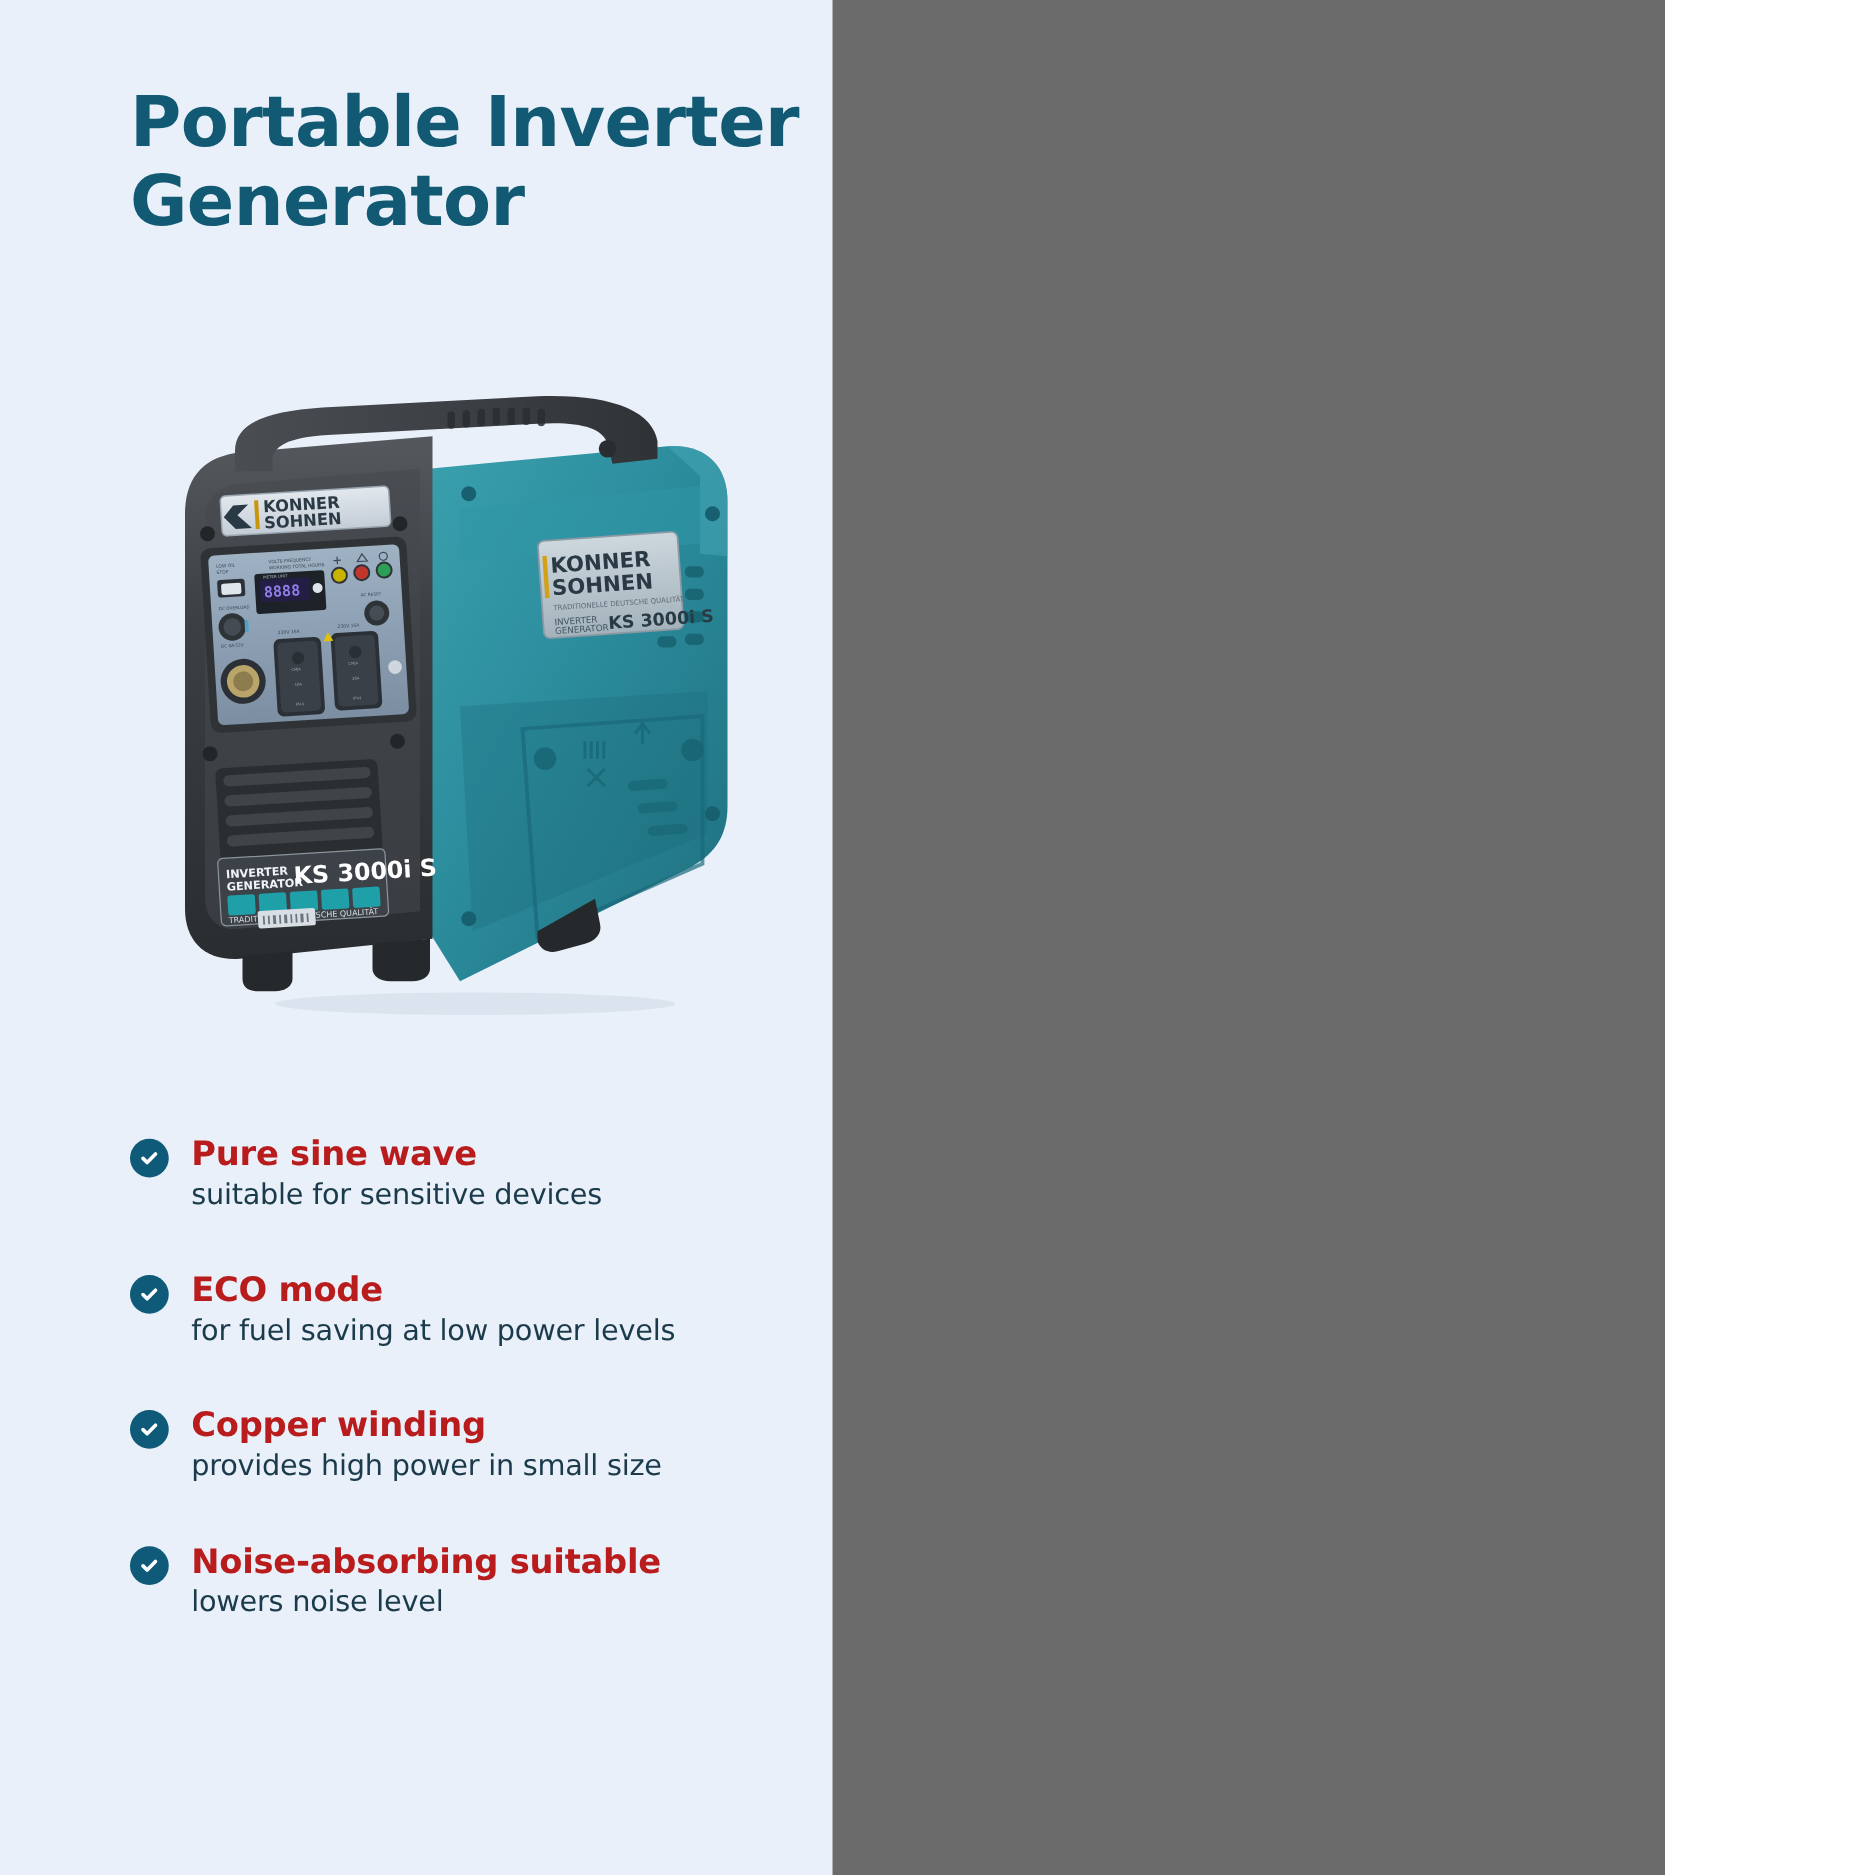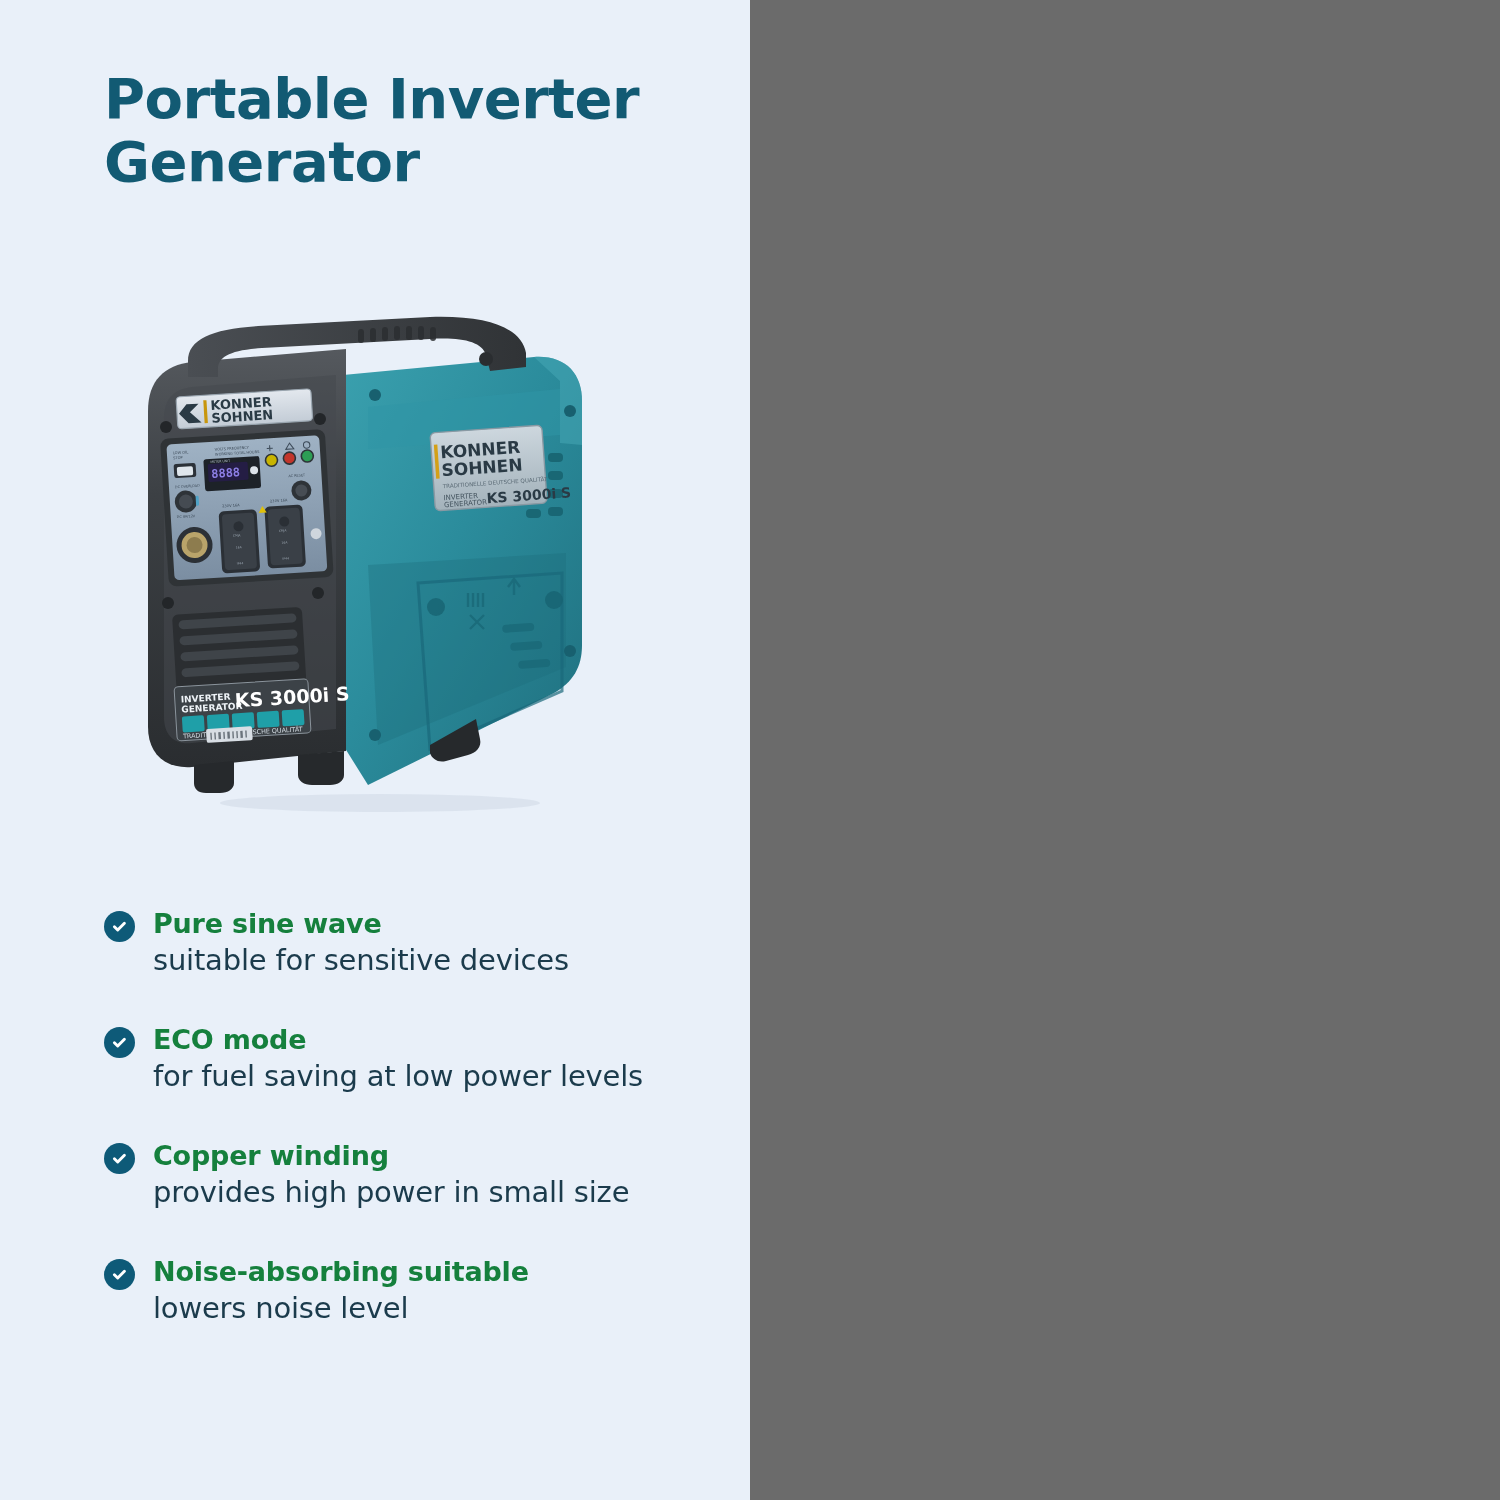--- a/index.html
+++ b/index.html
@@ -2,21 +2,21 @@
 <html><head>
 <meta charset="utf-8">
 <style>
   * { margin:0; padding:0; box-sizing:border-box; }
   html,body { width:1500px; height:1500px; }
   body {
     font-family: "DejaVu Sans", sans-serif;
     background:#ffffff;
     overflow:hidden;
   }
-  .board { position:relative; width:1500px; height:1500px; display:flex; }
+  .board { position:relative; width:1332px; height:1500px; display:flex; }
 
   
   .panel { position:relative; height:1500px; }
   .panel-left  { width:750px; background:#e9f0f9; }
   .panel-right { width:750px; background:#6b6b6b; }
 
   
   .title {
     position:absolute;
     font-weight:bold;
@@ -34,24 +34,24 @@
 
   .badge {
     position:absolute; left:0; top:3px;
     width:31px; height:31px; border-radius:50%;
     display:flex; align-items:center; justify-content:center;
   }
   .badge svg { display:block; }
   .badge-check { background:#0e5a78; }
 
   .f-title { font-size:27px; font-weight:bold; line-height:1.15; letter-spacing:-0.2px; }
-  .f-sub   { font-size:29px; font-weight:normal; line-height:1.2; margin-top:4px;
+  .f-sub   { font-size:23px; font-weight:normal; line-height:1.2; margin-top:4px;
              letter-spacing:-0.2px; }
 
-  .features-left  .f-title { color:#15803d; }
+  .features-left  .f-title { color:#b91c1c; }
   .features-left  .f-sub   { color:#1b3b4c; }
 
   
   .product { position:absolute; left:130px; top:315px; width:470px; height:500px; }
   .product svg { display:block; width:100%; height:100%; }
 </style>
 </head>
 <body>
 
 <div class="board">

